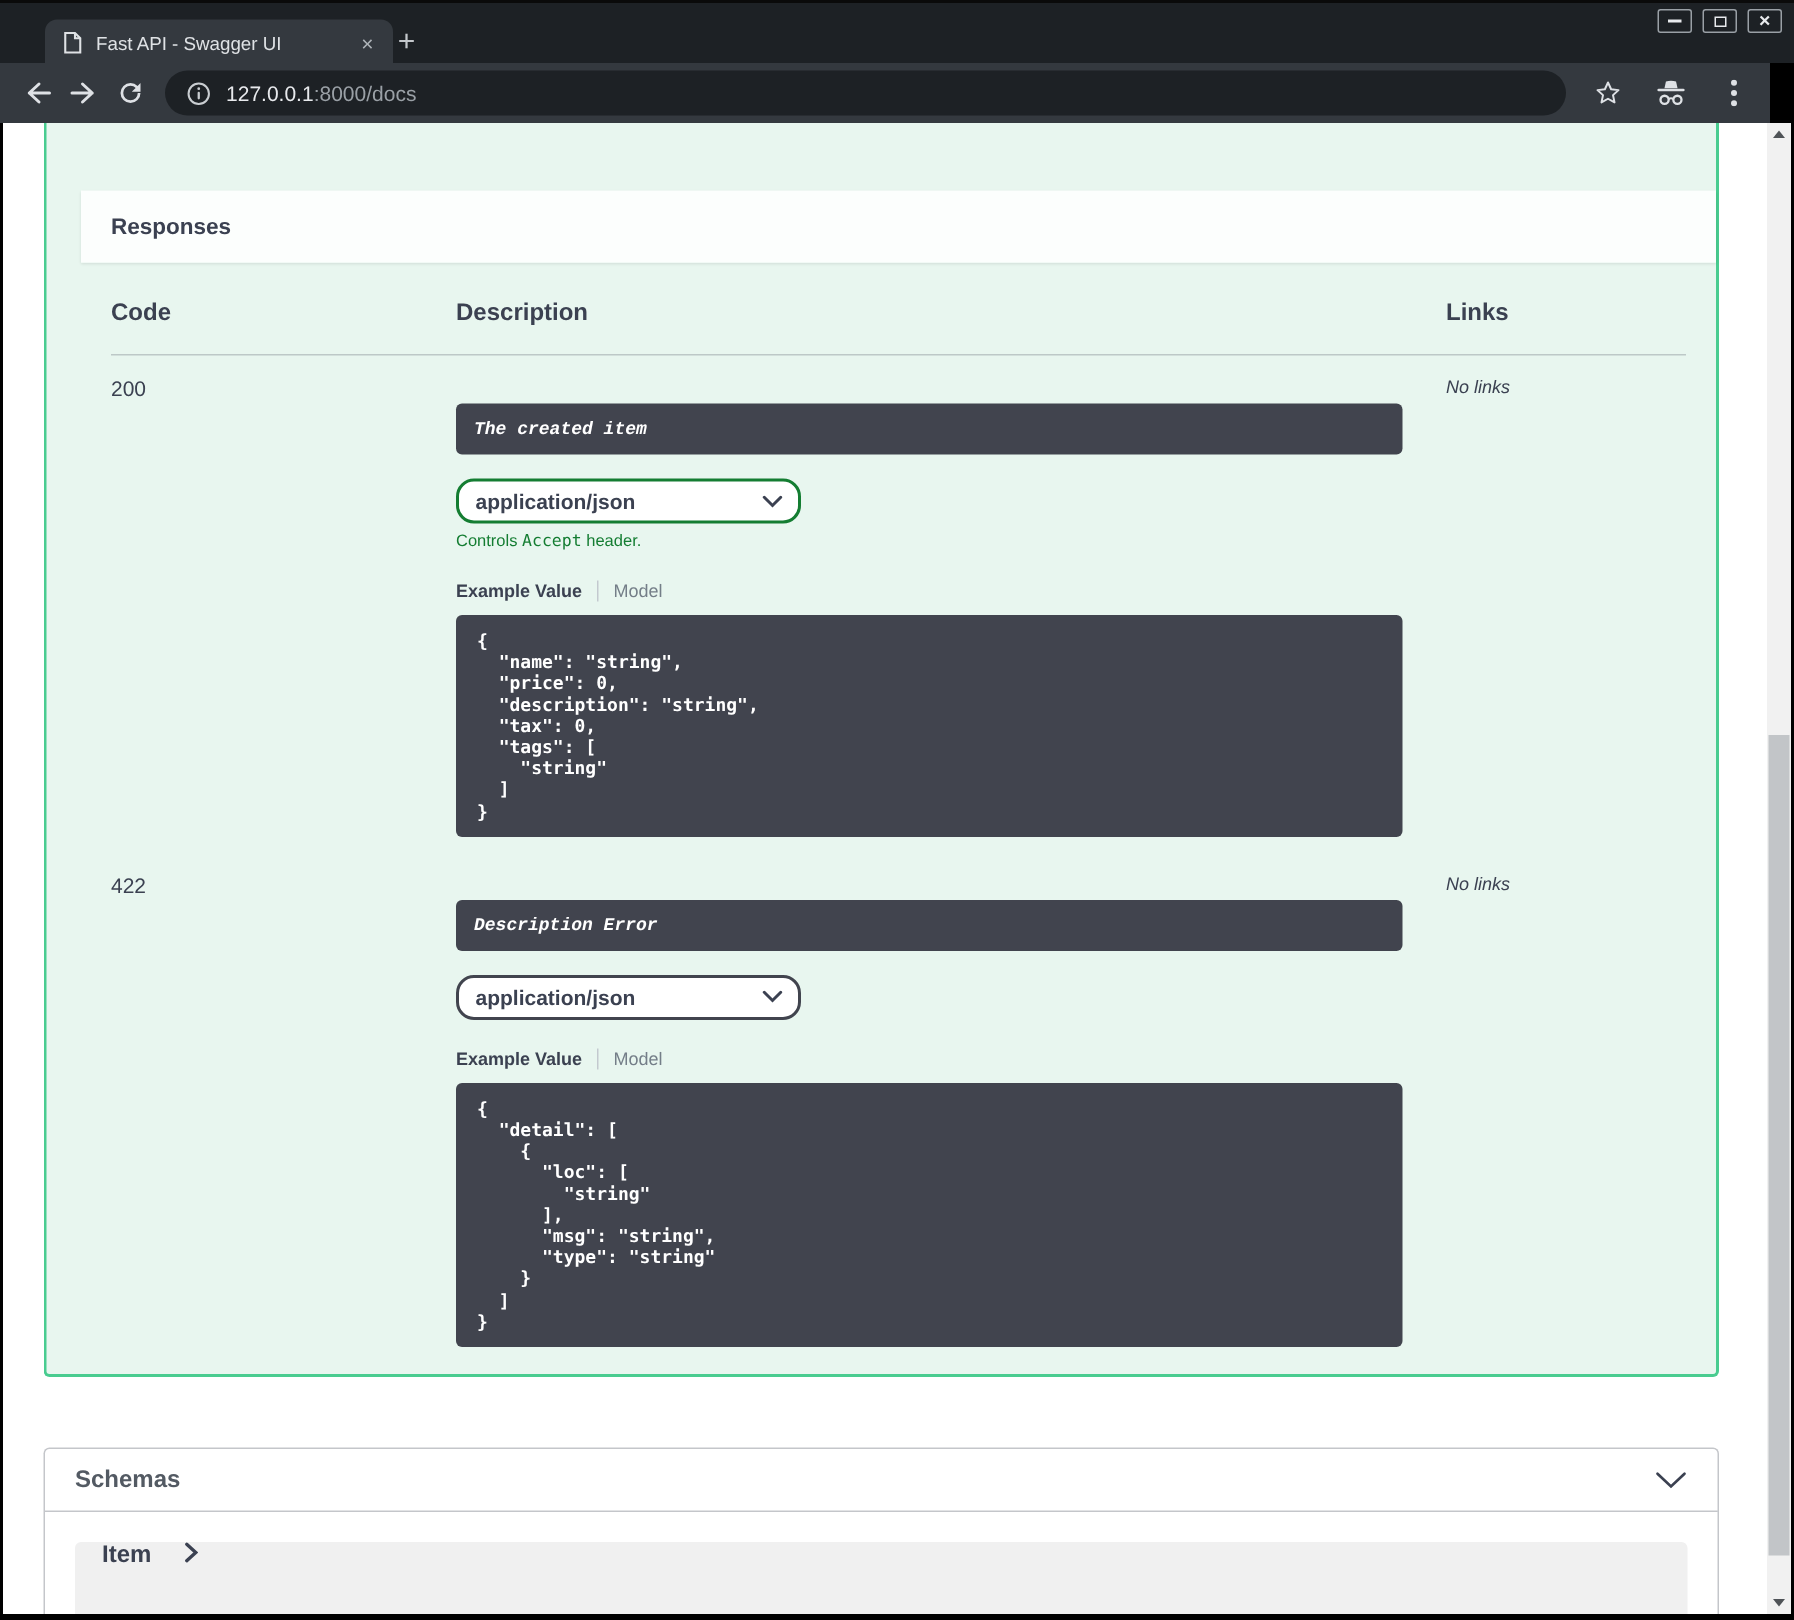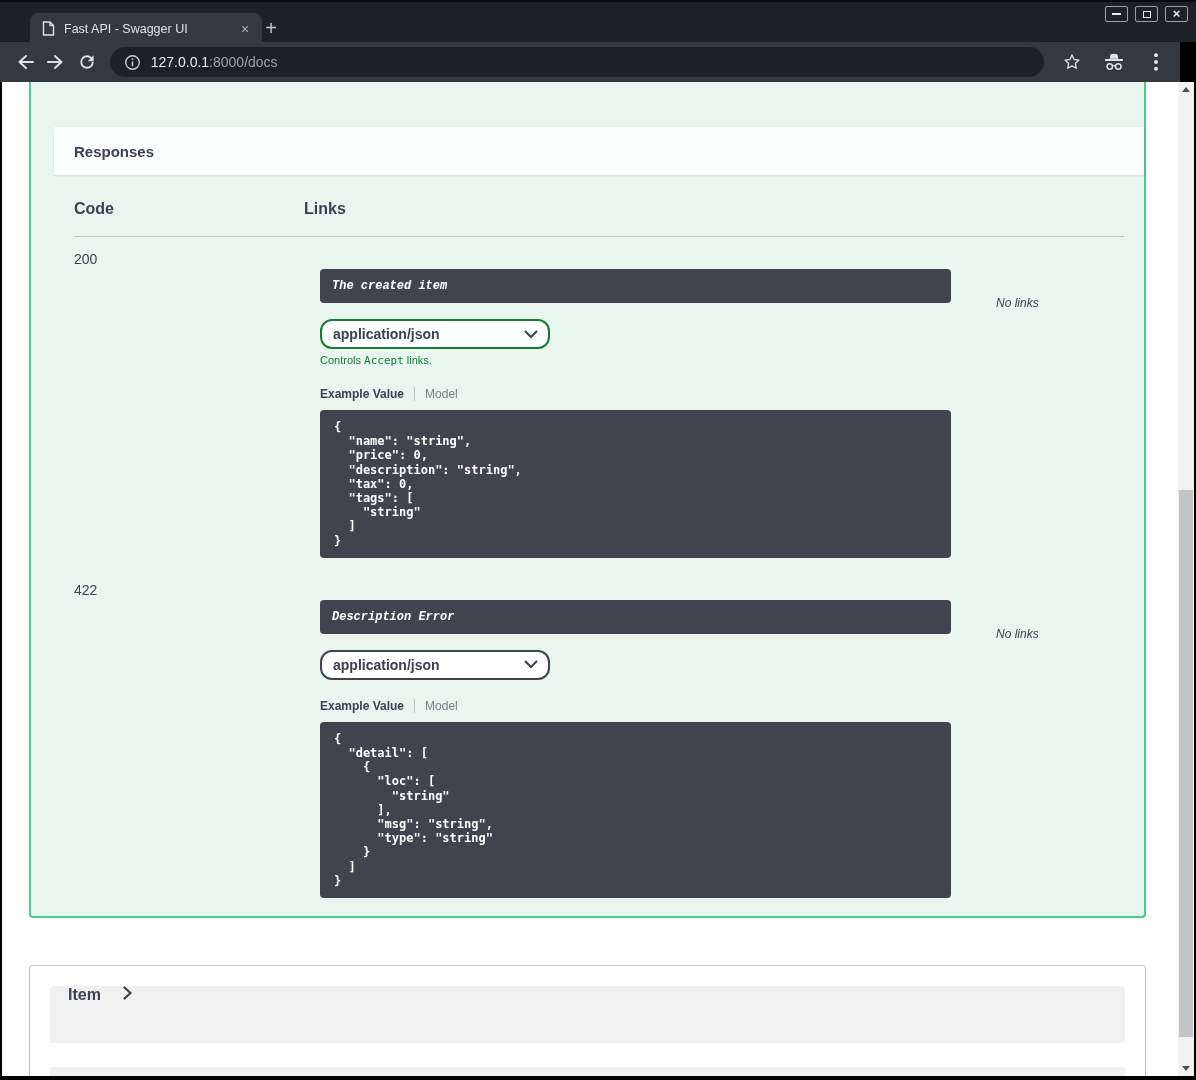--- a/index.html
+++ b/index.html
@@ -52,23 +52,23 @@
   .opblock-spacer { height:45px; }
   .section-header { height:48px; background:rgba(255,255,255,.85);
                     box-shadow:0 1px 2px rgba(0,0,0,.1); display:flex;
                     align-items:center; padding:0 20px; }
   .section-header h4 { font-size:15px; font-weight:700; color:#3b4151; }
 
   .resp-table { margin:0 20px; }
   .resp-head { display:grid; grid-template-columns:230px 660px 1fr;
                padding:25px 0 18px 0; border-bottom:1px solid rgba(59,65,81,.25); }
   .resp-head div { font-size:16px; font-weight:700; color:#3b4151; }
-  .resp-row { display:grid; grid-template-columns:230px 660px 1fr; padding-top:13px;gap:16px; }
+  .resp-row { display:grid; grid-template-columns:230px 660px 1fr; padding-top:13px; }
   .code-cell { font-size:14px; color:#3b4151; padding-top:1px; }
-  .links-cell { font-size:12px; font-style:italic; color:#3b4151; padding-top:1px;margin-top:45px; }
+  .links-cell { font-size:12px; font-style:italic; color:#3b4151; padding-top:1px; }
 
   .md-box { width:631px; background:#41444e; border-radius:4px; padding:10px 12px;
             color:#fff; font-family:Liberation Mono, monospace; font-size:12px;
             font-style:italic; font-weight:700; line-height:14px;margin-top:19px; }
   .ct-select { margin-top:16px; width:230px; height:30px; background:#fff;
                border-radius:12px; display:flex; align-items:center;
                justify-content:space-between; padding:0 10px 0 11px; cursor:pointer; }
   .ct-select.green { border:2px solid #147d32; }
   .ct-select.dark  { border:2px solid #41444e; }
   .ct-select span { font-size:14px; font-weight:700; color:#3b4151; }
@@ -192,34 +192,35 @@
     <div class="opblock">
       <div class="opblock-spacer"></div>
 
       <div class="section-header">
         <h4>Responses</h4>
       </div>
 
       <div class="resp-table">
         <div class="resp-head">
           <div>Code</div>
+          <div>Description</div>
           <div>Links</div>
         </div>
 
         <div class="resp-row">
           <div class="code-cell">200</div>
           <div>
             <div class="md-box">The created item</div>
             <div class="ct-select green">
               <span>application/json</span>
               <svg width="14" height="9" viewBox="0 0 14 9">
                 <path d="M1.5 1.5 L7 7 L12.5 1.5" fill="none" stroke="#3b4151" stroke-width="2" stroke-linecap="round"></path>
               </svg>
             </div>
-            <div class="accept-note"><span>Controls </span><span class="mono">Accept</span><span> links.</span></div>
+            <div class="accept-note"><span>Controls </span><span class="mono">Accept</span><span> header.</span></div>
             <div class="tabs mt20">
               <span class="tab-example">Example Value</span>
               <span class="tab-sep"></span>
               <span class="tab-model">Model</span>
             </div>
             <pre class="microlight">{
   "name": "string",
   "price": 0,
   "description": "string",
   "tax": 0,
@@ -259,20 +260,26 @@
     }
   ]
 }</pre>
           </div>
           <div class="links-cell">No links</div>
         </div>
       </div>
     </div>
 
     <div class="schemas">
+      <div class="schemas-header">
+        <h4>Schemas</h4>
+        <svg width="22" height="12" viewBox="0 0 22 12">
+          <path d="M2 1.5 L11 10 L20 1.5" fill="none" stroke="#3b4151" stroke-width="1.8" stroke-linecap="round"></path>
+        </svg>
+      </div>
       <div class="schemas-body">
         <div class="model-row">
           <span class="model-name">Item</span>
           <svg width="9" height="14" viewBox="0 0 9 14">
             <path d="M1.5 1.5 L7.5 7 L1.5 12.5" fill="none" stroke="#3b4151" stroke-width="2.2" stroke-linecap="round"></path>
           </svg>
         </div>
         <div class="model-row">
           
           

